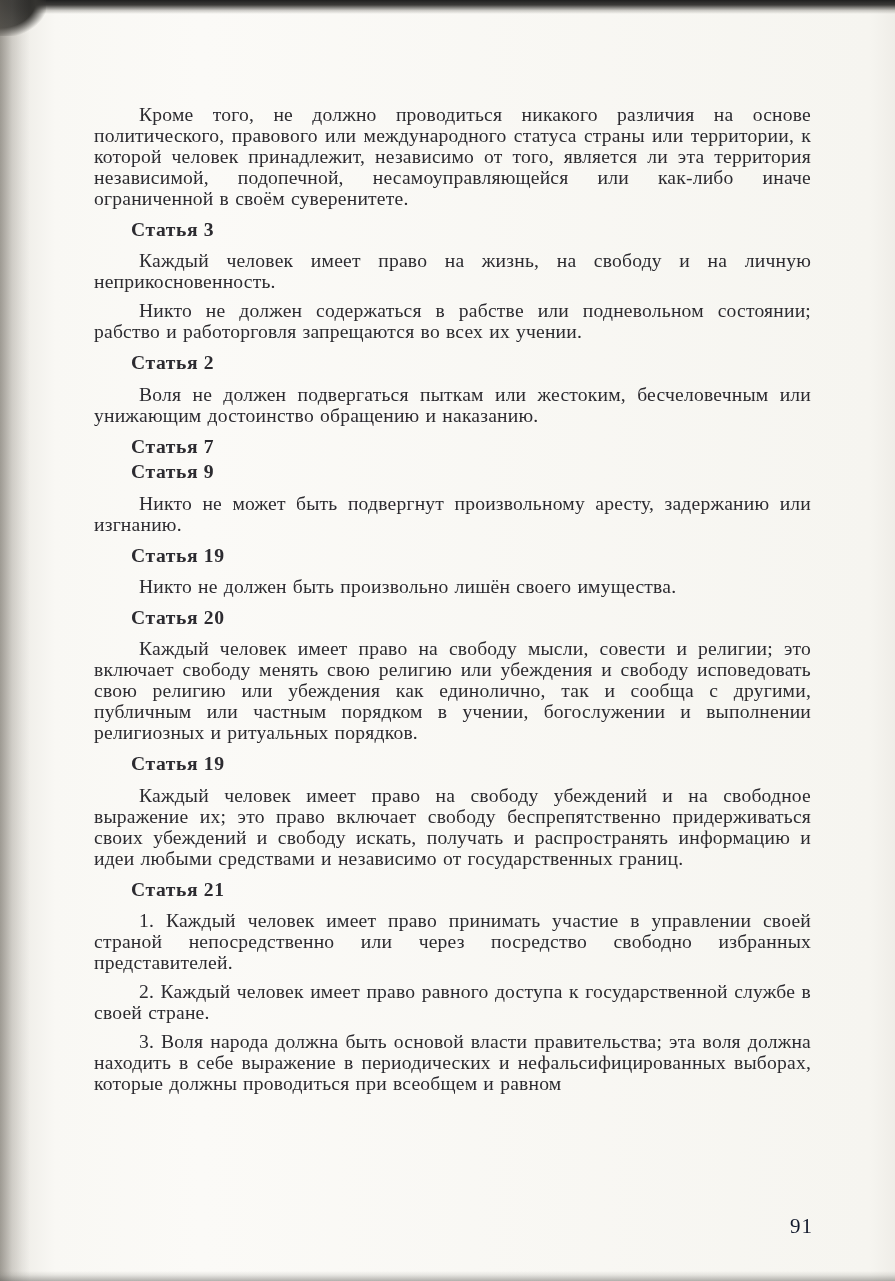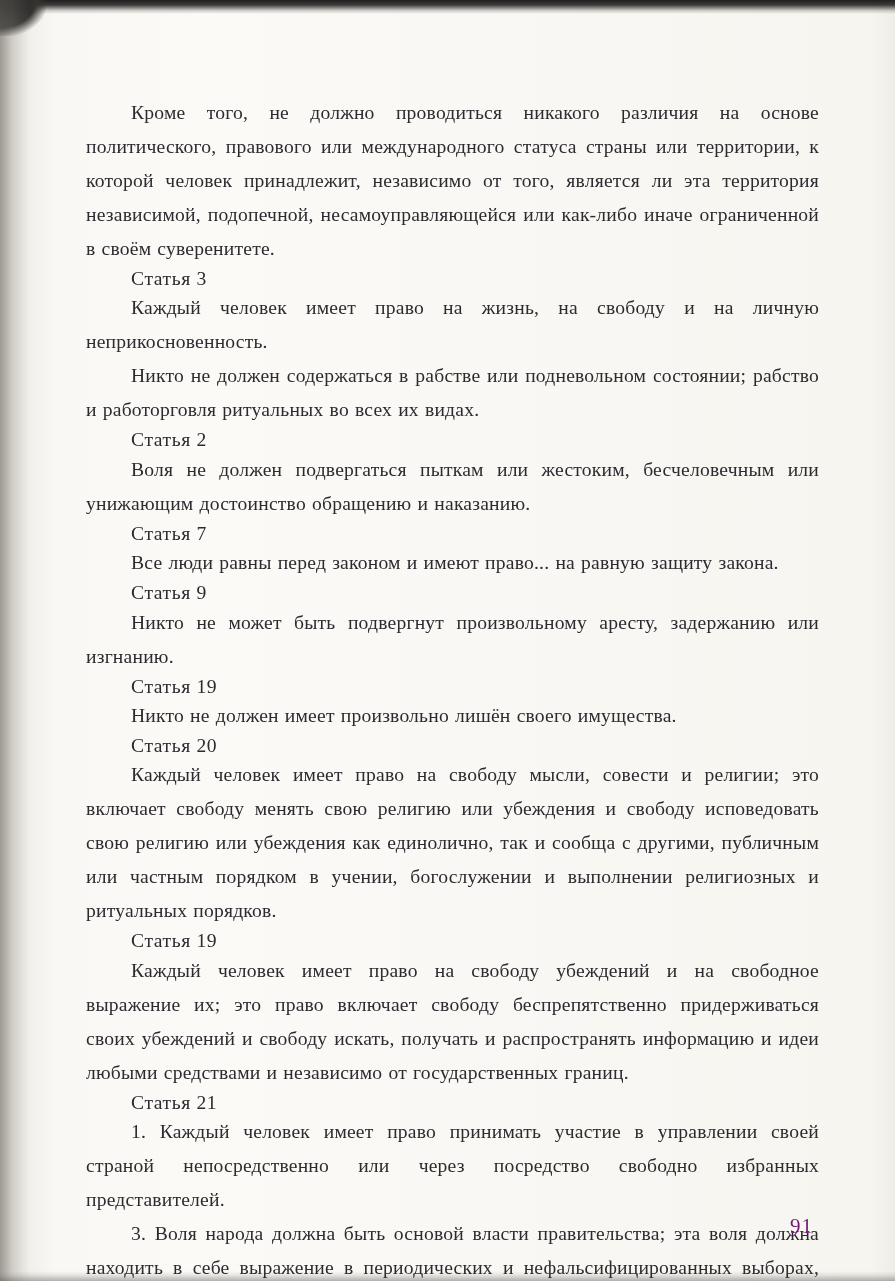--- a/index.html
+++ b/index.html
@@ -44,71 +44,71 @@
   }
 
   
   .page-content {
     position: absolute;
     left: 86px;
     right: 76px;
     top: 96px;
   }
   .page-content p.paragraph {
-    margin: 0;
+    margin: 8px;
     font-size: 19.6px;
-    line-height: 34px;
+    line-height: 21px;
     text-align: justify;
     text-indent: 45px;
     letter-spacing: 0.2px;
     word-spacing: 1px;
   }
   .page-content h3.article-heading {
     margin: 0;
     font-size: 19.6px;
     line-height: 25.4px;
-    font-weight: normal;
+    font-weight: bold;
     text-indent: 45px;
     letter-spacing: 0.6px;
   }
 
   .page-number {
     position: absolute;
     right: 82px;
     bottom: 42px;
     font-size: 21px;
     letter-spacing: 1px;
-    color: #701a75;
+    color: #0f172a;
   }
 </style>
 </head>
 <body>
 
 <div>
   <div class="scan-edge-top"></div>
   <div class="scan-corner-left"></div>
   <div class="scan-edge-left"></div>
   <div class="scan-edge-bottom"></div>
 
   <div class="page-content">
       <p class="paragraph">Кроме того, не должно проводиться никакого различия на основе политического, правового или международного статуса страны или территории, к которой человек принадлежит, независимо от того, является ли эта территория независимой, подопечной, несамоуправляющейся или как-либо иначе ограниченной в своём суверенитете.</p>
       <h3 class="article-heading">Статья 3</h3>
       <p class="paragraph">Каждый человек имеет право на жизнь, на свободу и на личную неприкосновенность.</p>
-      <p class="paragraph">Никто не должен содержаться в рабстве или подневольном состоянии; рабство и работорговля ритуальных во всех их видах.</p>
+      <p class="paragraph">Никто не должен содержаться в рабстве или подневольном состоянии; рабство и работорговля запрещаются во всех их учении.</p>
       <h3 class="article-heading">Статья 2</h3>
       <p class="paragraph">Воля не должен подвергаться пыткам или жестоким, бесчеловечным или унижающим достоинство обращению и наказанию.</p>
       <h3 class="article-heading">Статья 7</h3>
-      <p class="paragraph">Все люди равны перед законом и имеют право... на равную защиту закона.</p>
       <h3 class="article-heading">Статья 9</h3>
       <p class="paragraph">Никто не может быть подвергнут произвольному аресту, задержанию или изгнанию.</p>
       <h3 class="article-heading">Статья 19</h3>
-      <p class="paragraph">Никто не должен имеет произвольно лишён своего имущества.</p>
+      <p class="paragraph">Никто не должен быть произвольно лишён своего имущества.</p>
       <h3 class="article-heading">Статья 20</h3>
       <p class="paragraph">Каждый человек имеет право на свободу мысли, совести и религии; это включает свободу менять свою религию или убеждения и свободу исповедовать свою религию или убеждения как единолично, так и сообща с другими, публичным или частным порядком в учении, богослужении и выполнении религиозных и ритуальных порядков.</p>
       <h3 class="article-heading">Статья 19</h3>
       <p class="paragraph">Каждый человек имеет право на свободу убеждений и на свободное выражение их; это право включает свободу беспрепятственно придерживаться своих убеждений и свободу искать, получать и распространять информацию и идеи любыми средствами и независимо от государственных границ.</p>
       <h3 class="article-heading">Статья 21</h3>
       <p class="paragraph">1. Каждый человек имеет право принимать участие в управлении своей страной непосредственно или через посредство свободно избранных представителей.</p>
+      <p class="paragraph">2. Каждый человек имеет право равного доступа к государственной службе в своей стране.</p>
       <p class="paragraph">3. Воля народа должна быть основой власти правительства; эта воля должна находить в себе выражение в периодических и нефальсифицированных выборах, которые должны проводиться при всеобщем и равном</p>
     </div>
 
   <div class="page-number">91</div>
 </div>
 
 </body></html>

